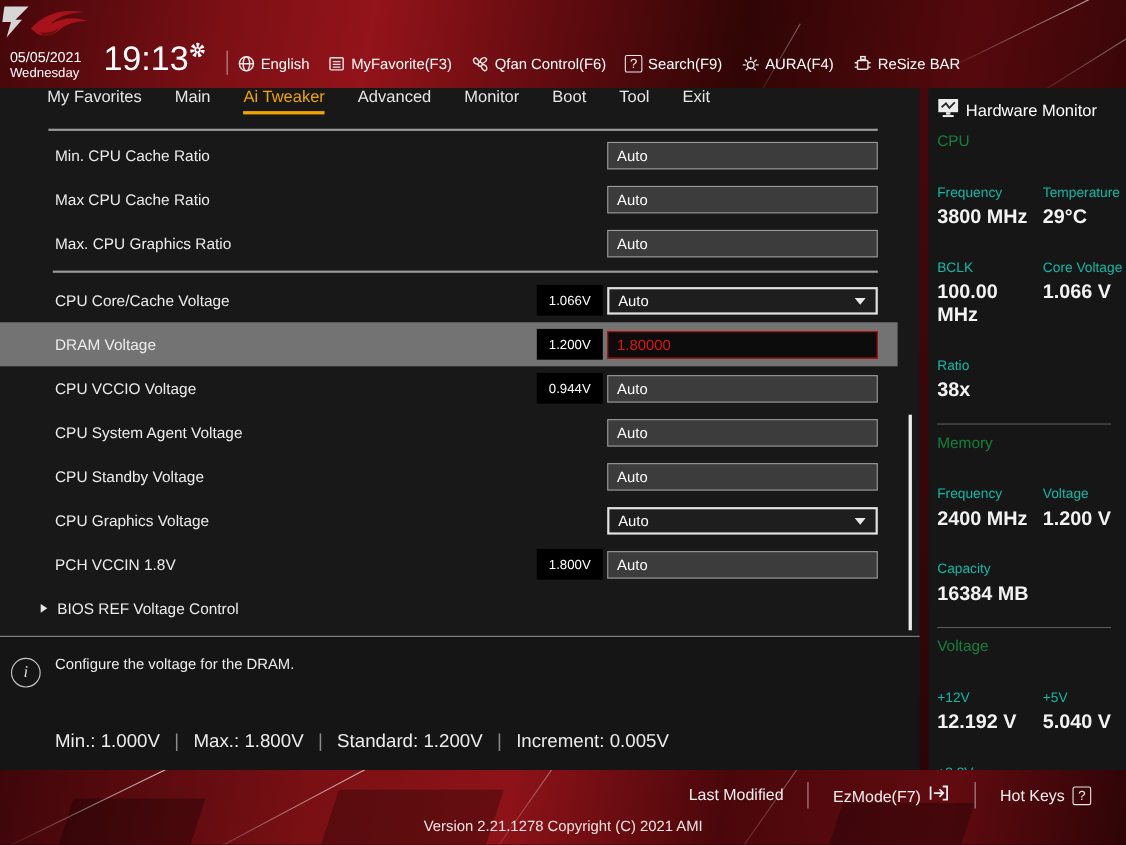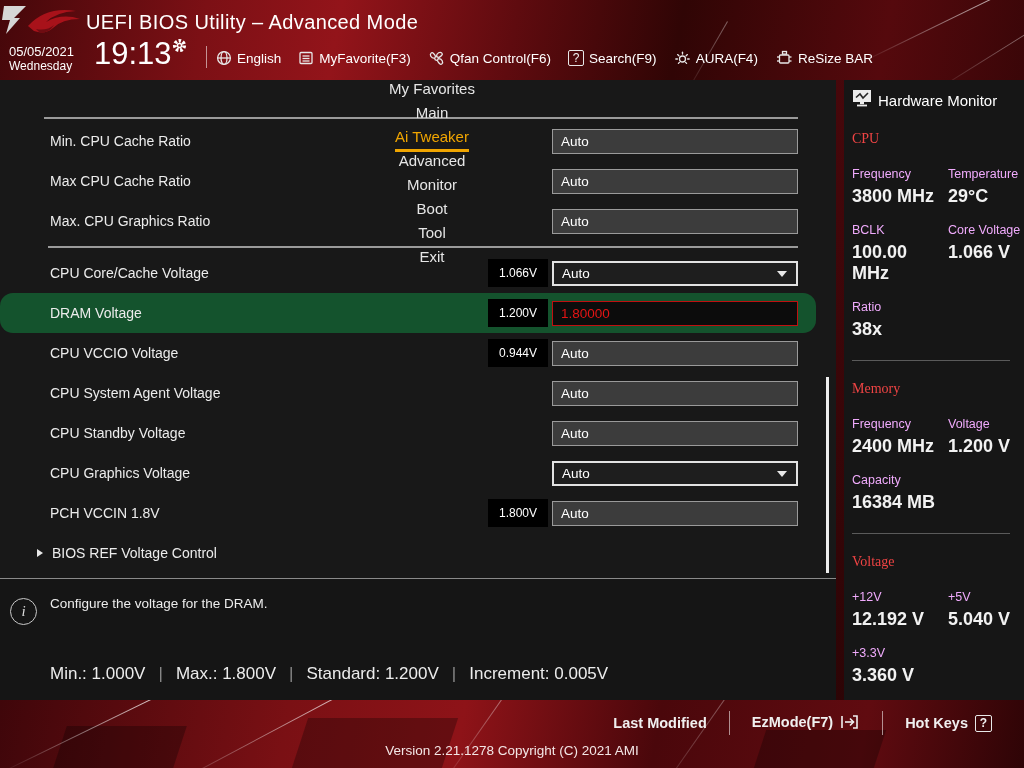--- a/index.html
+++ b/index.html
@@ -22,28 +22,28 @@
   #tb-divider { left:206px; top:46px; height:22px; }
   #toolbar { position:absolute; left:216px; top:46px; height:24px; display:flex; align-items:center; gap:17px; }
   .tb-item { display:flex; align-items:center; gap:5px; color:#fff; font-size:13.5px; white-space:nowrap; cursor:pointer; }
   .tb-icon { display:flex; align-items:center; }
   .qbox { display:inline-flex; align-items:center; justify-content:center; border:1.5px solid #e8e8e8;
           color:#f0f0f0; font-size:12px; width:17px; height:17px; border-radius:2px; }
   .streak { position:absolute; height:1px; background:linear-gradient(to right,rgba(255,255,255,0),rgba(255,255,255,.75)); }
 
   
   #main { position:absolute; left:0; top:80px; width:836px; height:620px; background:#181818; }
-  #tabs { display:flex; align-items:center; height:34px; padding-left:28px;flex-direction:column; }
+  #tabs { display:flex; height:34px; padding-left:28px; }
   .tab { padding:0 15px; font-size:15px; color:#e6e6e6; cursor:pointer; }
   .tab span { display:inline-block; padding-bottom:4px; border-bottom:3px solid transparent; }
   .tab.active span { color:#f0a500; border-bottom-color:#f0a500; }
   .psep { height:2px; background:#9a9a9a; margin:3px 38px 2px 44px; }
   #rows { position:absolute; left:0; top:41px; width:836px; }
   .row { position:relative; height:40px; }
-  .row.selected { background:#14532d; width:816px;border-radius:13px; }
+  .row.selected { background:#737373; width:816px; }
   .row-label { position:absolute; left:50px; top:50%; transform:translateY(-50%); font-size:14px; color:#ececec; }
   .subarrow { position:absolute; left:37px; top:50%; transform:translateY(-50%); width:0; height:0;
               border-left:6px solid #e8e8e8; border-top:4px solid transparent; border-bottom:4px solid transparent; }
   .row .subarrow + .row-label { left:52px; }
   .badge { position:absolute; left:488px; top:6px; width:60px; height:28px; background:#000; color:#fff;
            font-size:12px; display:flex; align-items:center; justify-content:center; }
   .box { position:absolute; left:552px; top:8px; width:246px; height:25px; background:#3c3c3c;
          border:1px solid #9a9a9a; color:#fff; font-size:13.5px; display:flex; align-items:center;
          padding-left:8px; cursor:pointer; }
   .box.select { background:#1e1e1e; border:2px solid #e2e2e2; }
@@ -62,50 +62,49 @@
                font-family:"Liberation Serif", serif; display:flex; align-items:center; justify-content:center; }
   .info-desc { position:absolute; left:50px; top:17px; font-size:13.5px; color:#ececec; }
   .info-limits { position:absolute; left:50px; top:85px; font-size:17px; color:#ececec;
                  display:flex; align-items:center; gap:13px; }
   .ldiv { color:#8a8a8a; }
 
   
   #sidebar { position:absolute; left:844px; top:80px; width:180px; height:620px; background:#161616; }
   .hwm-header { display:flex; align-items:center; gap:6px; padding:9px 0 0 8px; color:#fff; font-size:15px; }
   #hwm-sections { padding:0 0 0 8px; }
-  .hwm-title { color:#ef4444; font-size:14px; margin:20px 0 20px;font-family:Liberation Serif, serif; }
+  .hwm-title { color:#15803d; font-size:14px; margin:8px 0 20px; }
   .hwm-sep { height:1px; background:#5a5a5a; margin:4px 14px 0 0; }
   .hwm-grid { display:grid; grid-template-columns:96px 1fr; }
   .metric { margin-bottom:16px; }
-  .m-label { color:#f0abfc; font-size:12.5px; margin-bottom:5px; }
+  .m-label { color:#14b8a6; font-size:12.5px; margin-bottom:5px;margin-top:12px; }
   .m-value { color:#f2f2f2; font-size:18px; font-weight:bold; }
 
   
   #footer { position:absolute; left:0; top:700px; width:1024px; height:68px;
     background:
       linear-gradient(100deg,#3f060a 0%,#7a1014 28%,#8e1318 45%,#4a070b 64%,#600b10 84%,#2e0406 100%);
     overflow:hidden; }
   .fblock { position:absolute; background:rgba(0,0,0,.28); transform:skewX(-18deg); }
   .footer-links { position:absolute; right:10px; top:11px; display:flex; align-items:center; color:#f0f0f0; font-size:14.5px; }
-  .flink { display:flex; align-items:flex-start; gap:7px; padding:0 22px; cursor:pointer; white-space:nowrap;font-weight:bold; }
+  .flink { display:flex; align-items:flex-end; gap:7px; padding:0 22px; cursor:pointer; white-space:nowrap; }
   .fdiv { width:1px; height:24px; background:rgba(255,255,255,.55); }
   .version { position:absolute; left:0; top:43px; width:1024px; text-align:center; font-size:13.5px; color:#f3e6e6; }
 </style>
 </head>
 <body>
 
 <div id="screen">
 
   <div id="topbar">
     <svg id="rog-logo" width="82" height="46" viewBox="0 0 82 46">
       <polygon points="2,4 24,4 12,16 18,16 4,32 8,18 0,18" fill="#d6d6d6"></polygon>
       <path d="M26 24 Q44 4 74 9 Q54 10 44 20 Q60 11 78 17 Q60 17 51 26 Q43 33 32 29 Z" fill="#a8121a"></path>
       <path d="M34 27 Q45 29 52 23 Q47 31 38 31 Z" fill="#6e0c12"></path>
     </svg>
-    <div id="page-title">UEFI BIOS Utility – Advanced Mode</div>
     <div id="datebox">
       <div>05/05/2021</div>
       <div class="wd">Wednesday</div>
     </div>
     <div id="clock">19:13</div>
     <span id="clock-gear">
       <svg width="15" height="15" viewBox="0 0 16 16">
         <circle cx="8" cy="8" r="5" fill="none" stroke="#fff" stroke-width="4" stroke-dasharray="2.6 1.8"></circle>
         <circle cx="8" cy="8" r="2.2" fill="none" stroke="#fff" stroke-width="1.6"></circle>
       </svg>

